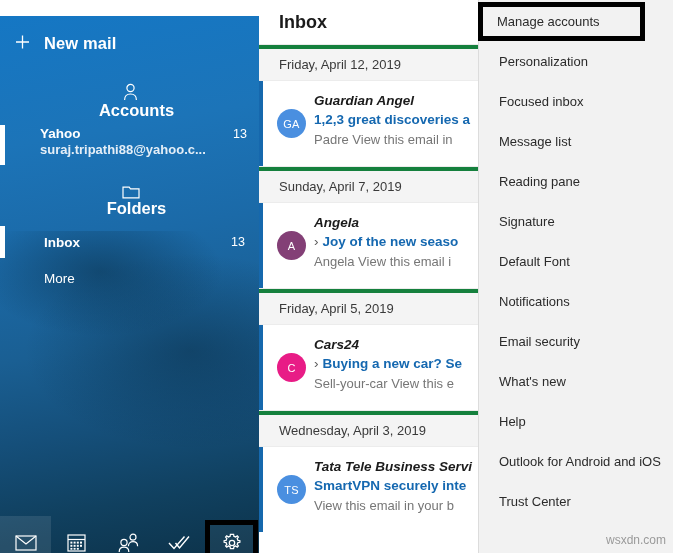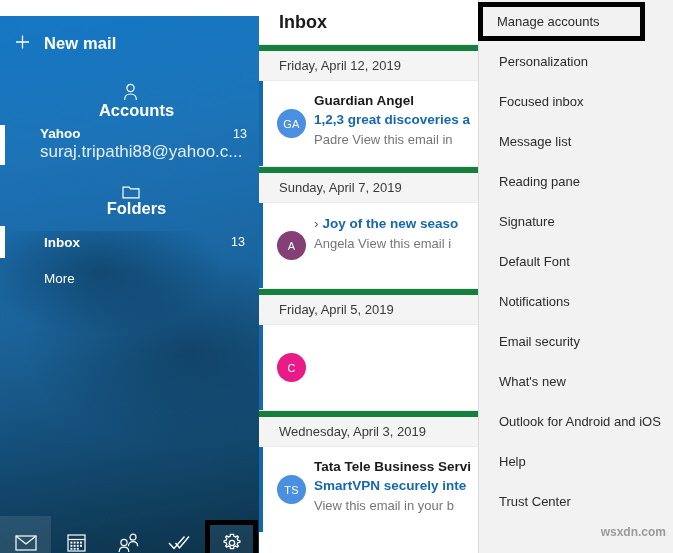--- a/index.html
+++ b/index.html
@@ -74,22 +74,22 @@
   .acct-row .sel-bar {
     position: absolute; left: 0; top: 2px;
     width: 5px; height: 40px; background: #ffffff;
   }
   .acct-line1 {
     display: flex; justify-content: space-between; align-items: baseline;
   }
   .acct-name { color: #fff; font-size: 13.5px; font-weight: bold; }
   .acct-count { color: #fff; font-size: 12.5px; }
   .acct-mail {
-    color: #e4eef7; font-size: 17px; margin-top: 1px;
-    white-space: nowrap; overflow: hidden;
+    color: #e4eef7; font-size: 13px; margin-top: 1px;
+    white-space: nowrap; overflow: hidden; font-weight: bold;
   }
 
   .folder-row {
     position: relative;
     display: flex; align-items: center; justify-content: space-between;
     height: 36px;
     padding-left: 44px; padding-right: 14px;
   }
   .folder-row .sel-bar {
     position: absolute; left: 0; top: 2px;
@@ -138,21 +138,21 @@
     background: #fff;
   }
   .msglist-head .title {
     font-size: 18px; font-weight: bold; color: #1b1b1b;
   }
   .date-group {
     height: 36px;
     display: flex; align-items: center;
     padding-left: 20px;
     background: #f4f4f4;
-    border-top: 6px solid #15803d;
+    border-top: 4px solid #15803d;
     border-bottom: 1px solid #ececec;
   }
   .date-group .dtext { font-size: 13px; color: #3a3a3a; }
 
   .msg {
     position: relative;
     height: 85px;
     padding: 11px 6px 0 33px;
     background: #fff;
     white-space: nowrap;
@@ -166,20 +166,21 @@
     position: absolute; left: 18px; top: 28px;
     width: 29px; height: 29px; border-radius: 50%;
     color: #fff; font-size: 11px;
     display: flex; align-items: center; justify-content: center;
     letter-spacing: .3px;
   }
   .msg .body { margin-left: 22px; }
   .msg .sender {
     font-size: 13.5px; font-weight: bold; color: #1b1b1b;
     line-height: 18px;
+    font-style: italic;
   }
   .msg .subject {
     font-size: 13.5px; font-weight: bold; color: #1568b0;
     line-height: 20px;
   }
   .msg .subject .chev { font-weight: normal; color: #5b5b5b; margin-right: 4px; }
   .msg .preview {
     font-size: 13px; color: #767676; line-height: 19px;
   }
   .msg-sep { height: 1px; background: #ececec; }
@@ -205,22 +206,22 @@
     left: 0px; top: 2px;
     width: 167px; height: 39px;
     border: 5px solid #000;
     background: #f2f2f2;
     display: flex; align-items: center;
     padding-left: 14px;
     font-size: 13px; color: #2b2b2b;
   }
   .watermark {
     position: absolute;
-    right: 7px; bottom: 14px;
-    font-size: 12px; color: #9a9a9a; font-weight: bold;
+    right: 7px; bottom: 6px;
+    font-size: 12px; color: #9a9a9a;
   }
 </style>
 </head>
 <body>
 
 <div id="app">
 
   <div class="sidebar">
     <div class="sidebar-inner">
 
@@ -362,32 +363,38 @@
     </div>
     <div class="msg-sep"></div>
 
     <div class="date-group">
       <span class="dtext">Sunday, April 7, 2019</span>
     </div>
     <div class="msg">
       <div class="unread-bar"></div>
       <div class="avatar" style="background:#833f76">A</div>
       <div class="body">
+        <div class="sender">Angela</div>
         <div class="subject"><span class="chev">›</span><span>Joy of the new seaso</span></div>
         <div class="preview">Angela View this email i</div>
       </div>
     </div>
     <div class="msg-sep"></div>
 
     <div class="date-group">
       <span class="dtext">Friday, April 5, 2019</span>
     </div>
     <div class="msg">
       <div class="unread-bar"></div>
       <div class="avatar" style="background:#e81c86">C</div>
+      <div class="body">
+        <div class="sender">Cars24</div>
+        <div class="subject"><span class="chev">›</span><span>Buying a new car? Se</span></div>
+        <div class="preview">Sell-your-car View this e</div>
+      </div>
     </div>
     <div class="msg-sep"></div>
 
     <div class="date-group">
       <span class="dtext">Wednesday, April 3, 2019</span>
     </div>
     <div class="msg">
       <div class="unread-bar"></div>
       <div class="avatar" style="background:#4a8fe0">TS</div>
       <div class="body">
@@ -424,24 +431,24 @@
     <div class="set-item">
         <span>Notifications</span>
       </div>
     <div class="set-item">
         <span>Email security</span>
       </div>
     <div class="set-item">
         <span>What's new</span>
       </div>
     <div class="set-item">
+        <span>Help</span>
+      </div>
+    <div class="set-item">
         <span>Outlook for Android and iOS</span>
-      </div>
-    <div class="set-item">
-        <span>Help</span>
       </div>
     <div class="set-item">
         <span>Trust Center</span>
       </div>
 
     <div class="watermark">wsxdn.com</div>
   </div>
 
   <div class="highlight-rect" style="left:478px;">
     <span>Manage accounts</span>

